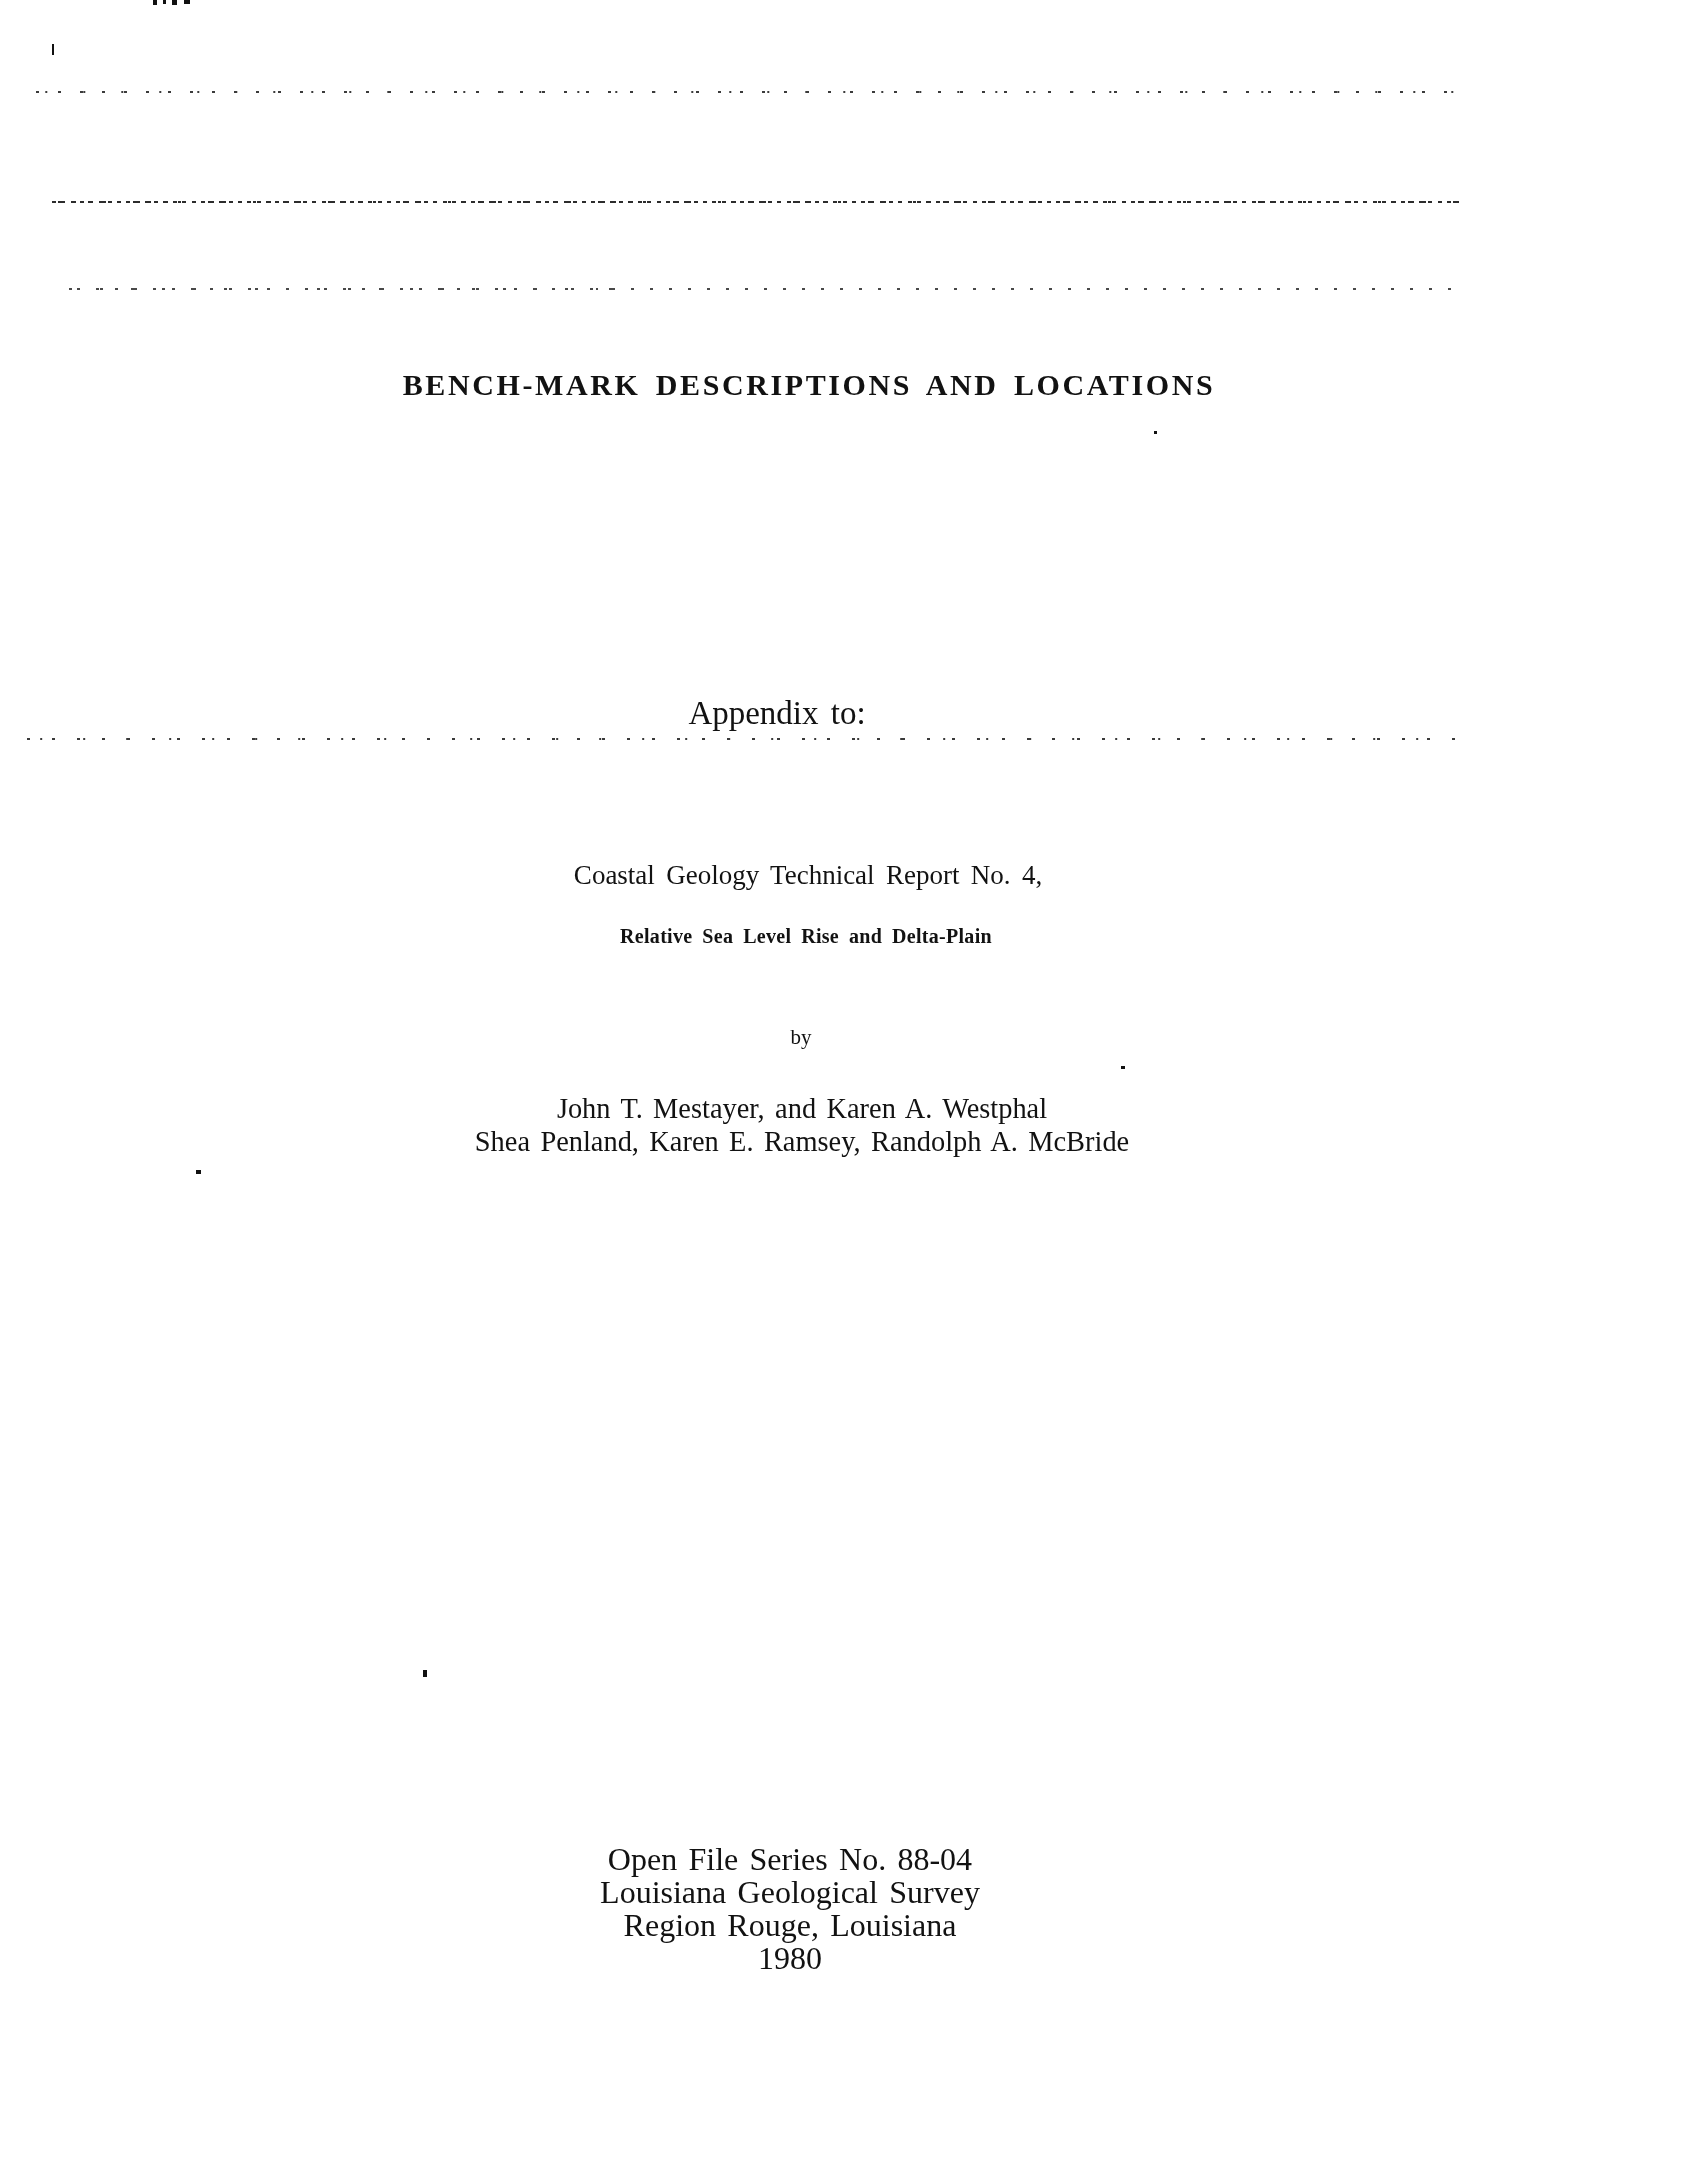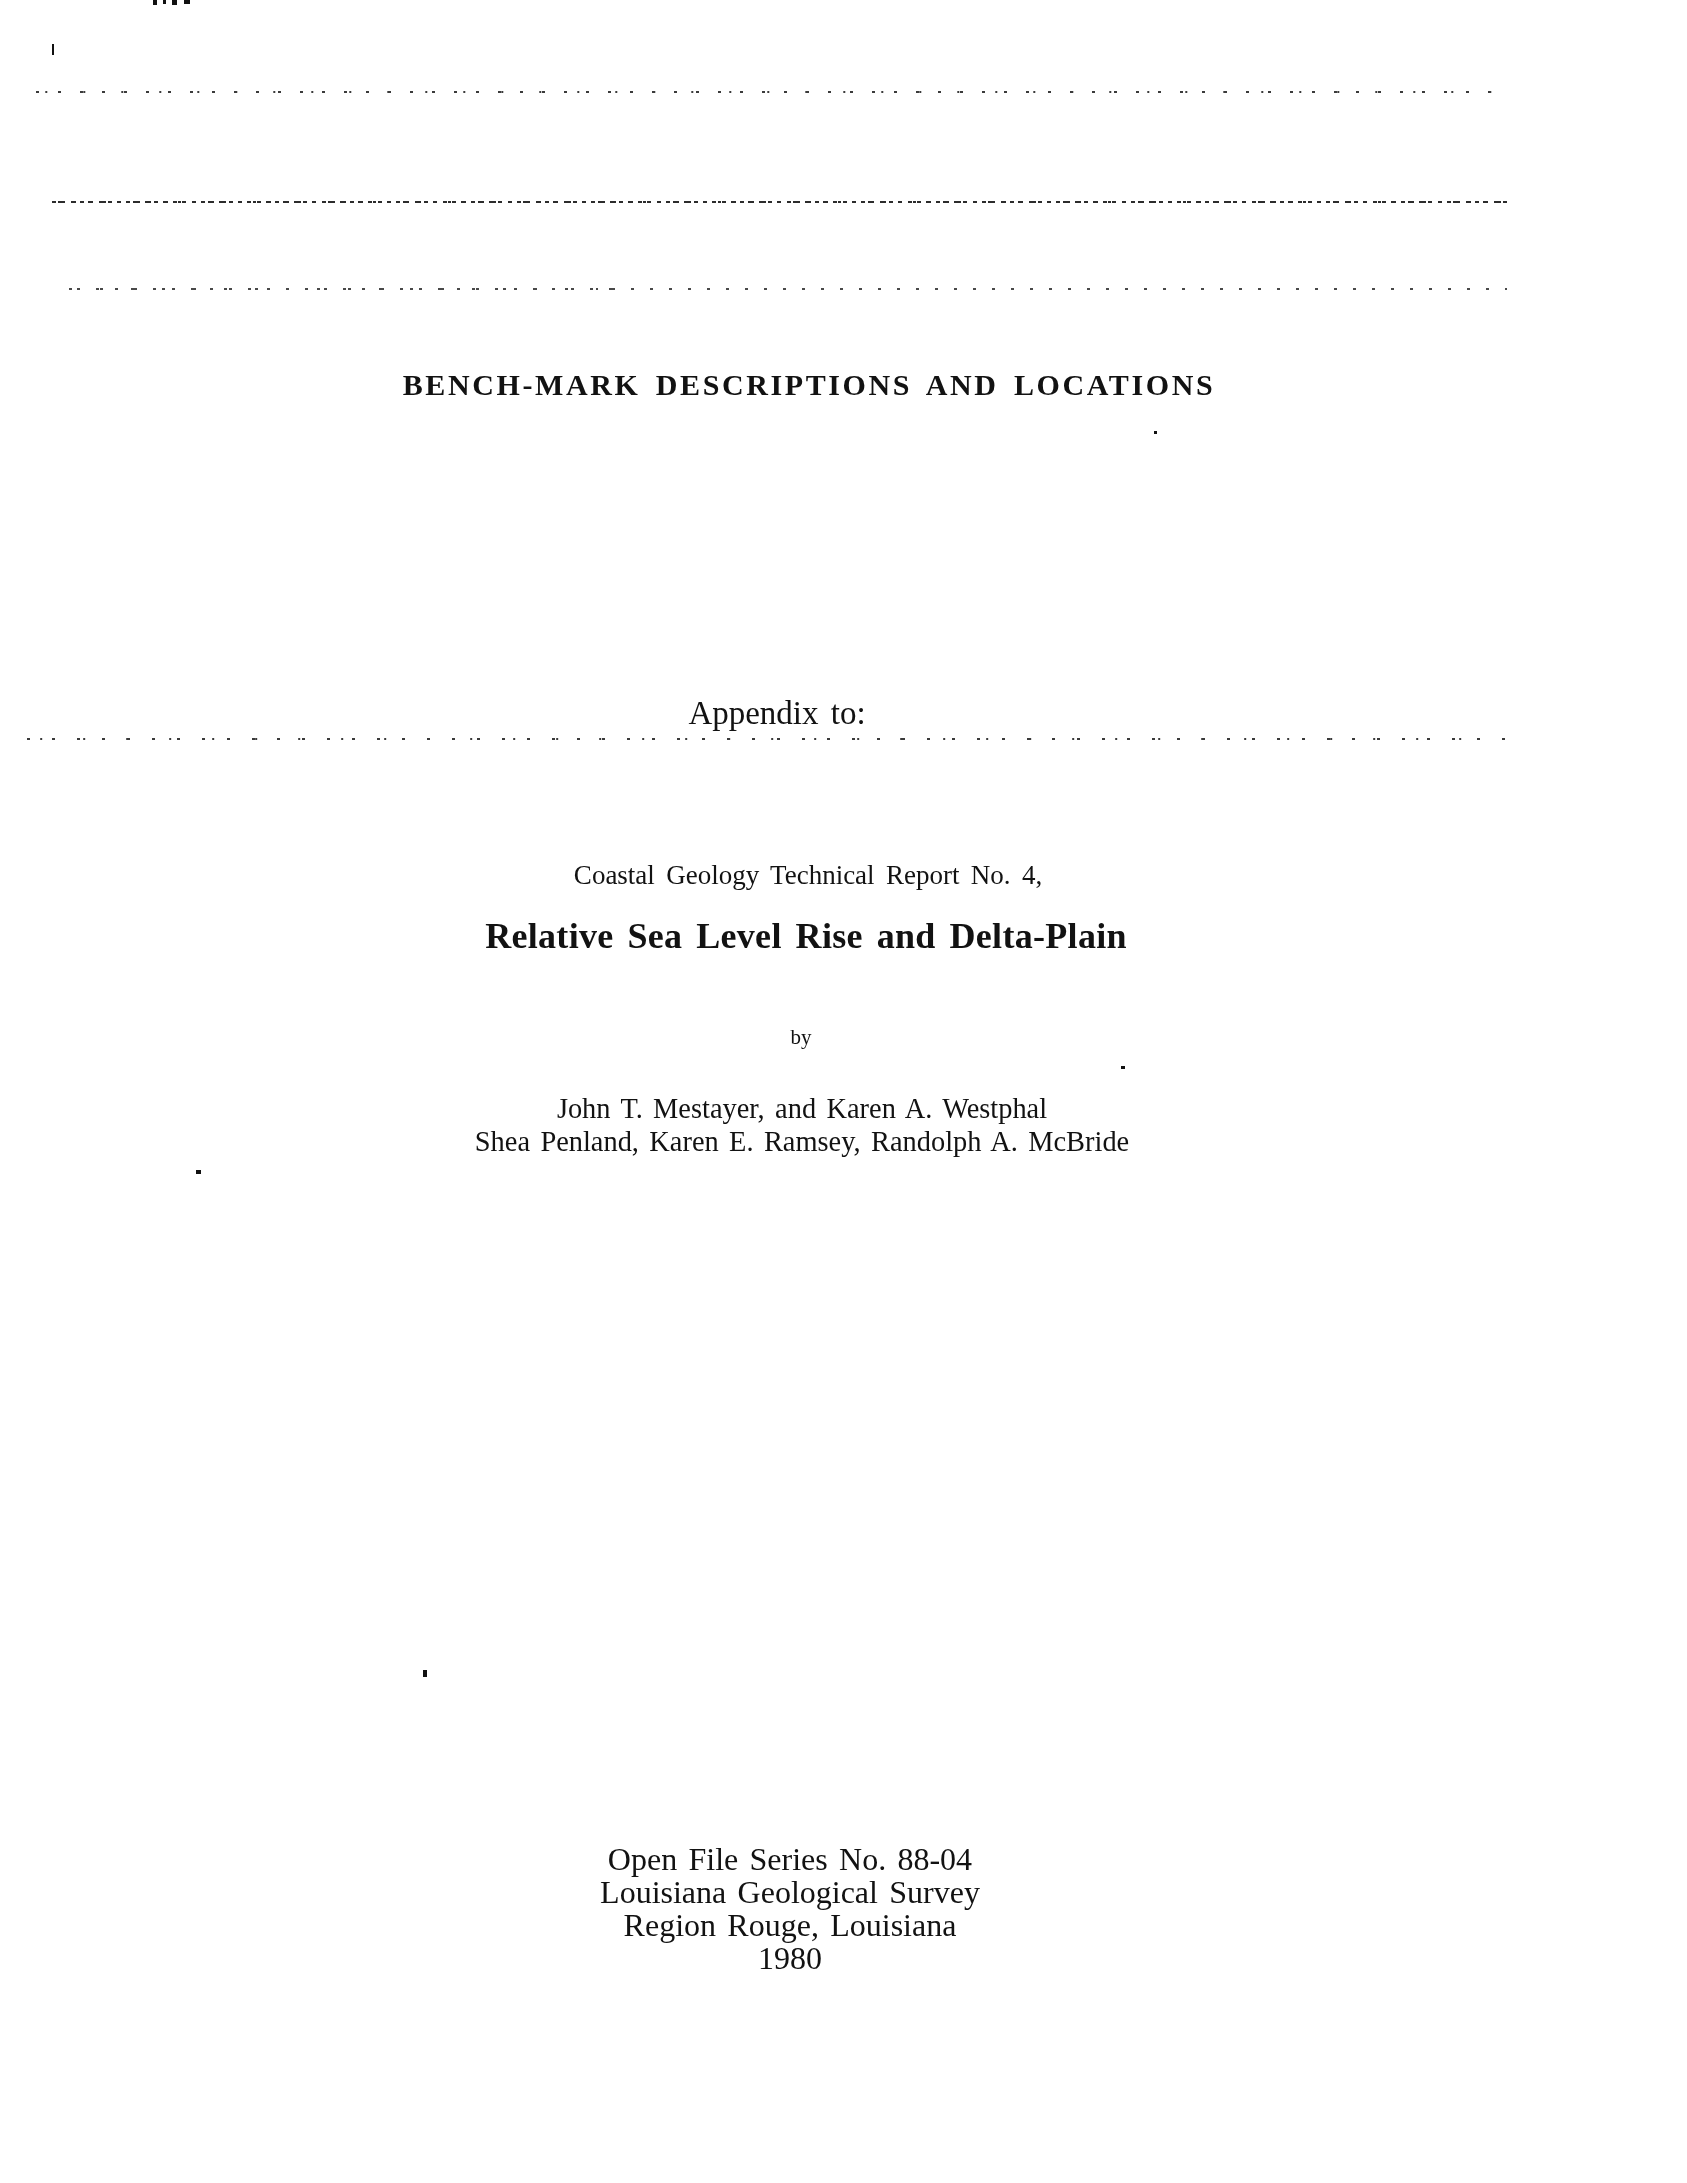--- a/index.html
+++ b/index.html
@@ -3,35 +3,34 @@
 <meta charset="utf-8">
 <style>
   html,body{margin:0;padding:0;background:#ffffff;}
   .page{
     position:relative;
     width:1459px;height:2183px;
     background:#ffffff;
     font-family:"Liberation Serif","DejaVu Serif",serif;
     color:#111111;
     overflow:hidden;
-    padding-left:48px;
   }
   .tblock{
     position:absolute;
     transform:translateX(-50%);
     white-space:nowrap;
     text-align:center;
     color:#121212;
   }
   .doc-title{
     font-size:30px;font-weight:bold;letter-spacing:2.6px;word-spacing:5.3px;
   }
   .appendix{font-size:33px;word-spacing:4px;}
   .series-line{font-size:27px;word-spacing:4.6px;text-align:center;}
-  .report-title{font-size:36px;font-weight:bold;line-height:33px;word-spacing:4.6px;letter-spacing:0.3px;}
+  .report-title{font-size:20px;font-weight:bold;line-height:33px;word-spacing:4.6px;letter-spacing:0.3px;}
   .by-label{font-size:21px;}
   .authors{font-size:28.4px;line-height:33px;word-spacing:3.3px;}
   .imprint{font-size:32px;line-height:33px;word-spacing:3.3px;}
 
   
   .dotline{position:absolute;height:2px;pointer-events:none;}
   .dotline-a{ 
     top:91px;left:36px;width:1647px;opacity:.85;
     background:
       repeating-linear-gradient(90deg,#1a1a1a 0 3.3px,transparent 3.3px 22px),

